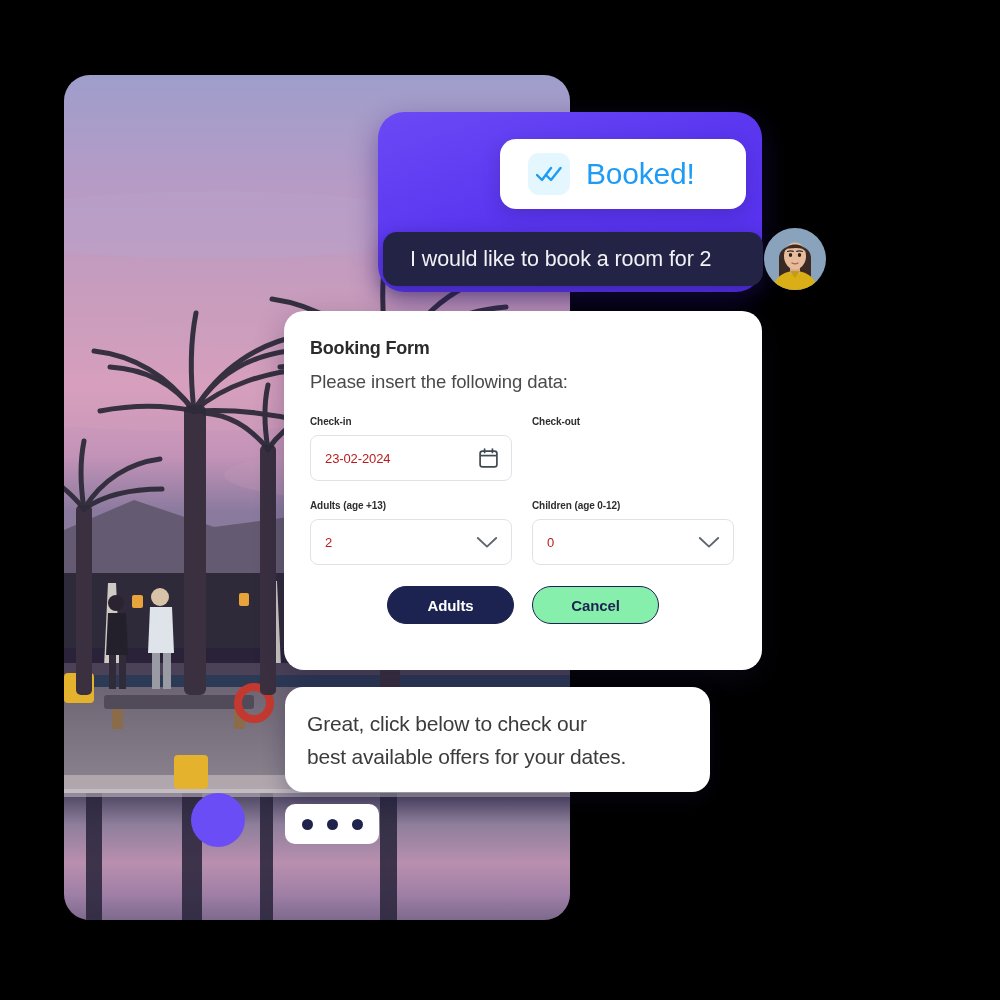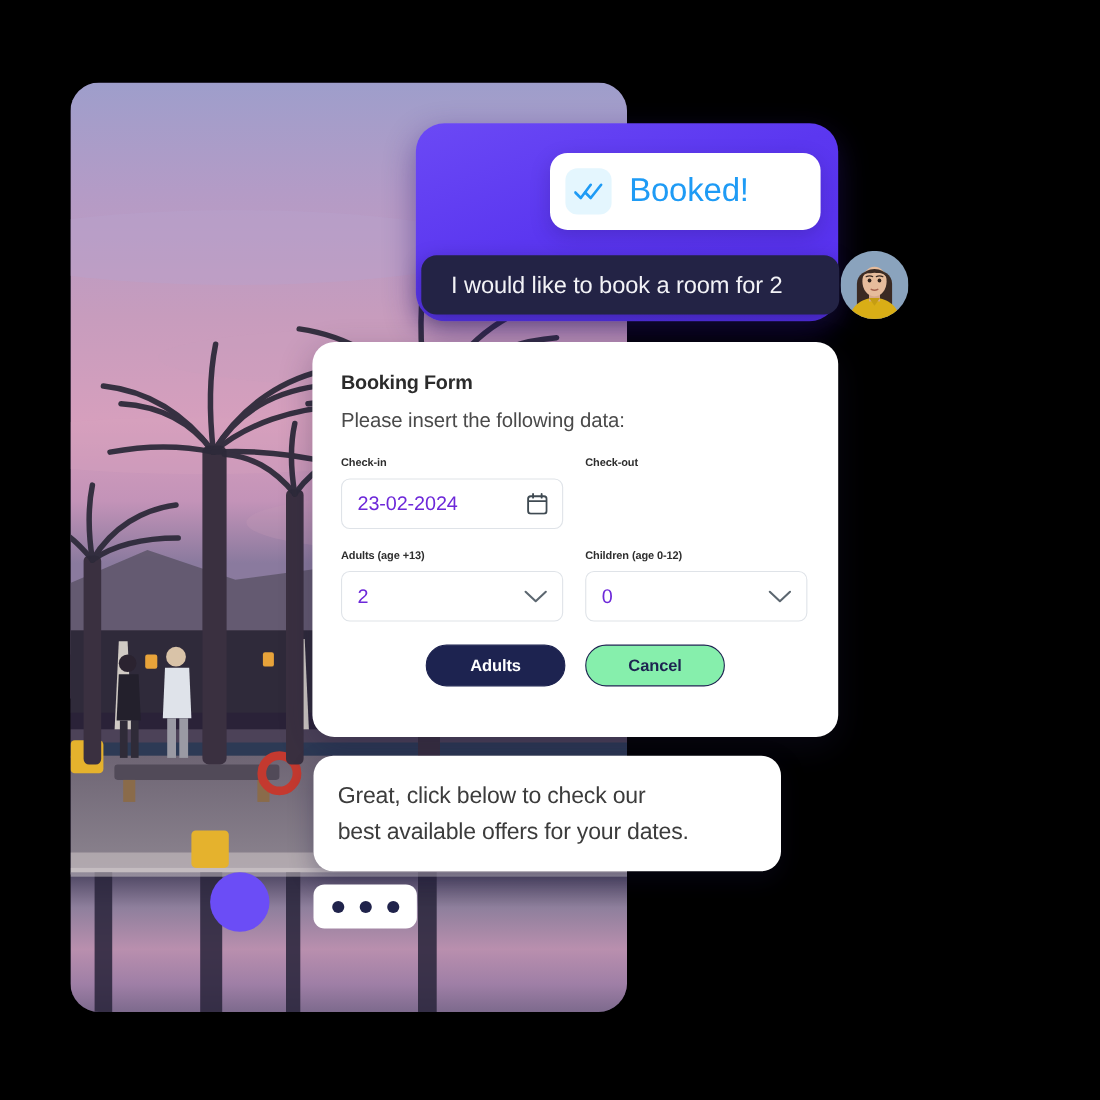--- a/index.html
+++ b/index.html
@@ -48,21 +48,21 @@
   .booked-card {
     position: absolute;
     left: 500px;
     top: 139px;
     width: 246px;
     height: 70px;
     background: #ffffff;
     border-radius: 16px;
     display: flex;
     align-items: center;
-    padding: 0 14px;
+    padding: 0 28px;
     gap: 16px;
     box-shadow: 0 6px 18px rgba(30, 20, 80, 0.22);
   }
   .booked-icon-box {
     width: 42px; height: 42px;
     border-radius: 11px;
     background: #e4f6fe;
     display: flex; align-items: center; justify-content: center;
     flex: none;
   }
@@ -150,22 +150,22 @@
     border: 1px solid #dfe3e8;
     border-radius: 8px;
     display: flex;
     align-items: center;
     justify-content: space-between;
     padding: 0 13px 0 14px;
     background: #ffffff;
     margin-bottom: 19px;
   }
   .field-value {
-    font-size: 18px;
-    color: #6d28d9;
+    font-size: 13px;
+    color: #b91c1c;
     letter-spacing: -0.1px;
   }
   .icon-slot { display: flex; align-items: center; flex: none; }
 
   .btn-row {
     margin-top: 2px;
     display: flex;
     justify-content: center;
     gap: 18px;
   }

